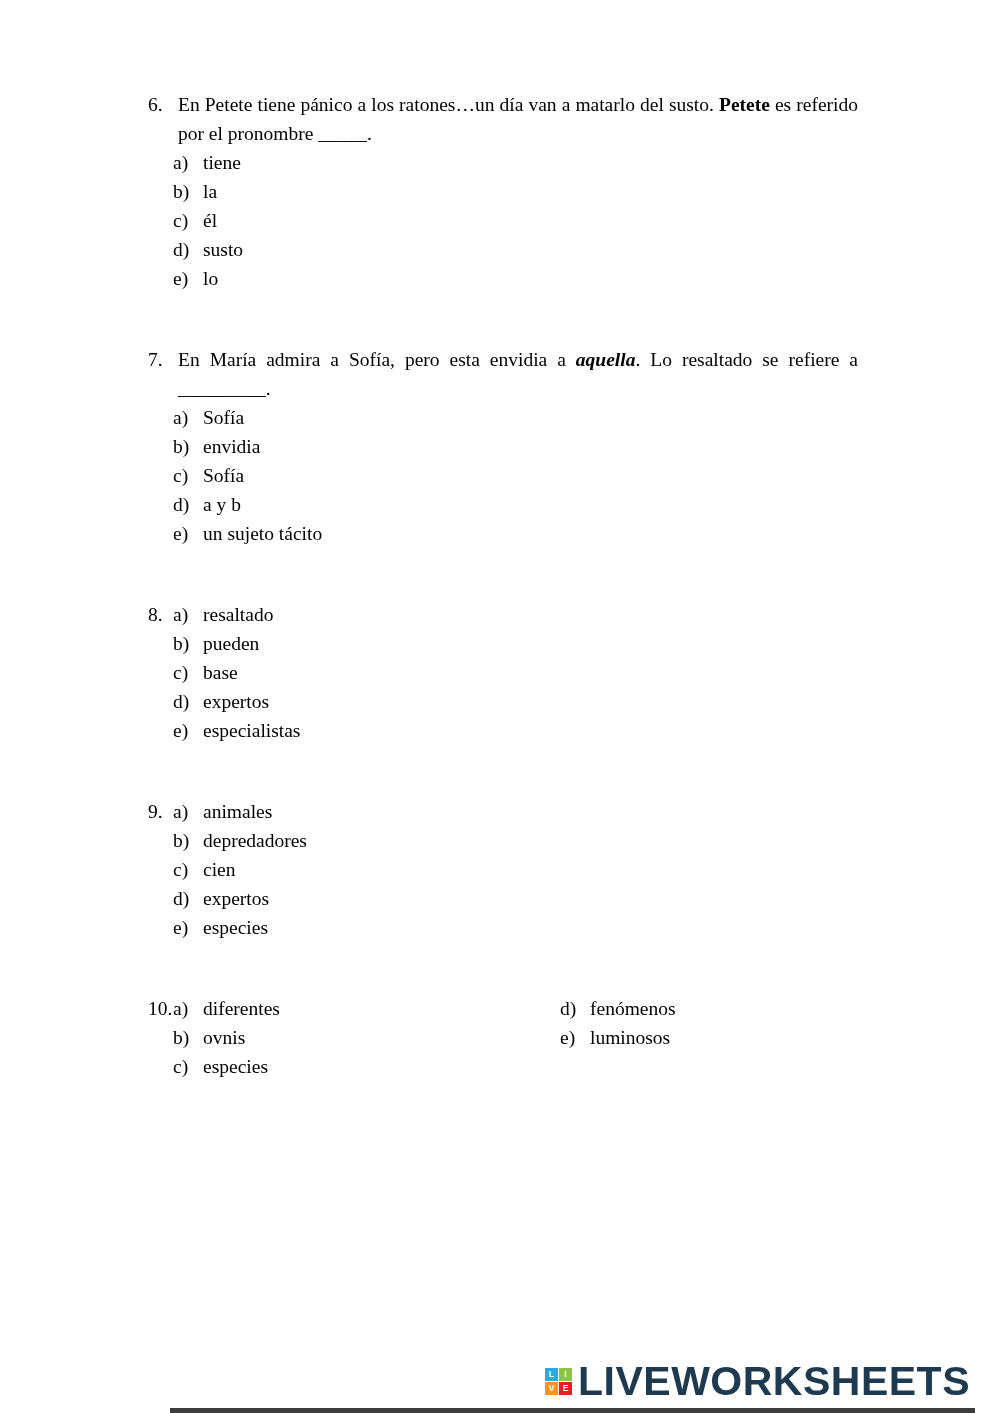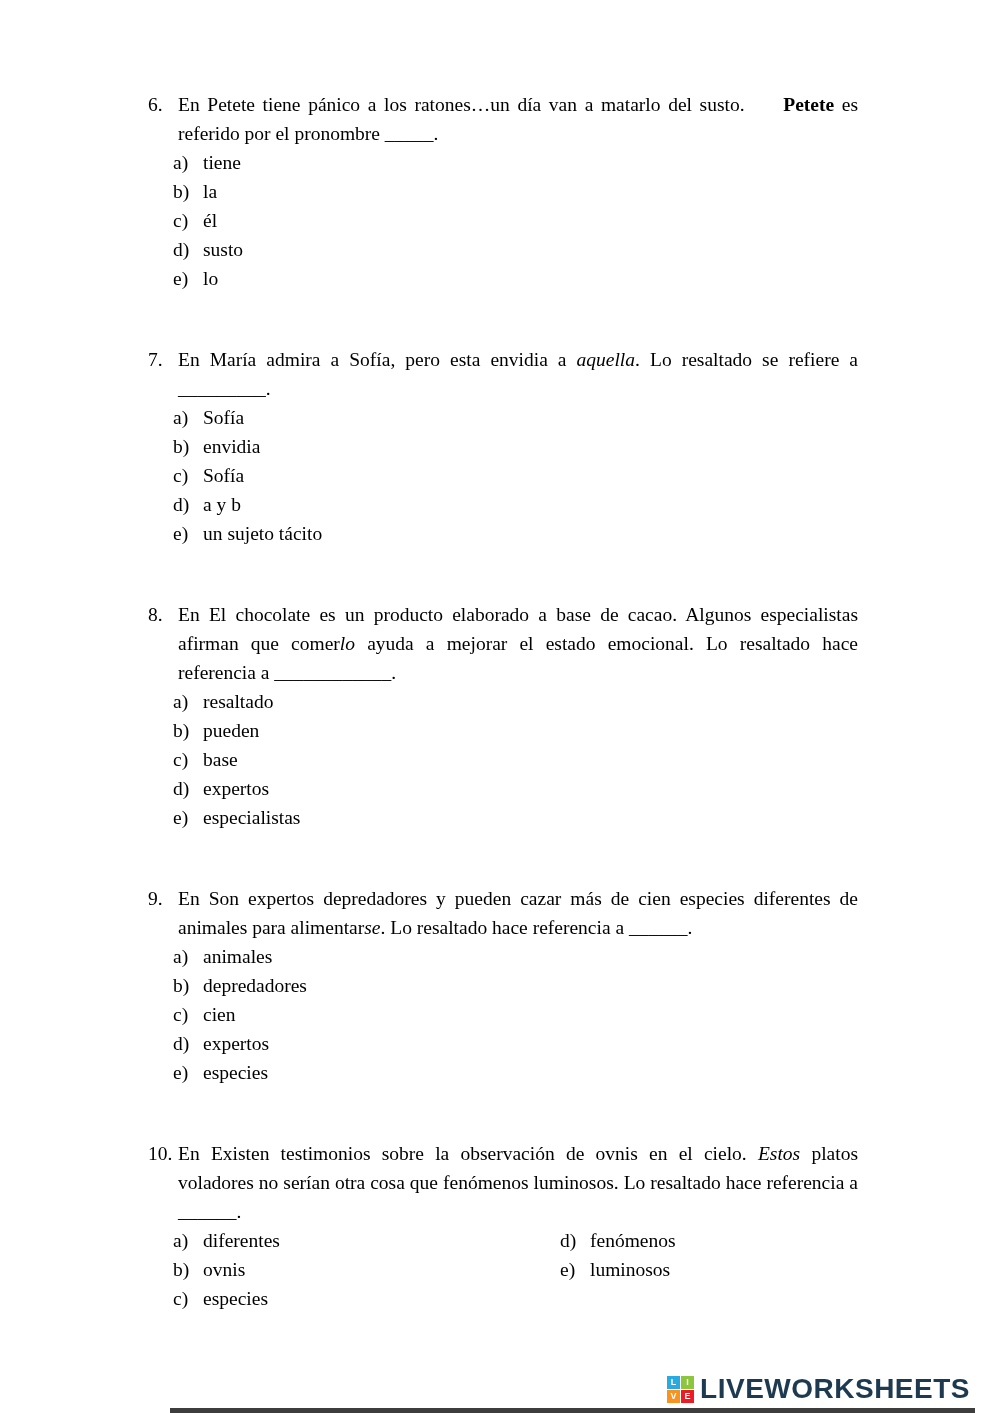--- a/index.html
+++ b/index.html
@@ -34,22 +34,22 @@
   .q-content{
     flex:1;
     min-width:0;
   }
   .q-prompt{
     margin:0;
     line-height:29px;
     text-align:justify;
   }
   .seg-i{}
-  .seg-b{font-weight:bold;margin-left:31px;}
-  .seg-bi{font-weight:normal;font-style:italic;}
+  .seg-b{font-weight:bold;}
+  .seg-bi{font-weight:bold;font-style:italic;}
   .q-options{
     display:flex;
     margin-left:-5px;
     line-height:29px;
   }
   .q-col{
     display:flex;
     flex-direction:column;
   }
   .q-options .q-col:first-child:not(:only-child){
@@ -86,21 +86,21 @@
     justify-content:center;
     color:#ffffff;
     font-family:"Liberation Sans", sans-serif;
     font-weight:bold;
     font-size:9px;
     line-height:1;
   }
   .brand-text{
     font-family:"Liberation Sans", sans-serif;
     font-weight:bold;
-    font-size:28px;
+    font-size:41px;
     letter-spacing:0.5px;
     color:var(--brand-text);
     white-space:nowrap;
   }
   .page-edge{
     position:absolute;
     left:170px;
     width:805px;
     bottom:0;
     height:5px;
@@ -168,21 +168,20 @@
                 <span class="opt-letter">e)</span>
                 <span class="opt-text">un sujeto tácito</span>
               </div>
             </div>
           </div>
         </div>
       </div>
       <div class="question">
         <span class="q-num">8.</span>
         <div class="q-content">
-          <p class="q-prompt"><span>En </span><span class="seg-i">El chocolate es un producto elaborado a base de cacao. Algunos especialistas afirman que comer</span><span class="seg-bi">lo</span><span class="seg-i"> ayuda a mejorar el estado emocional</span><span>. Lo resaltado hace referencia a ____________.</span></p>
           <div class="q-options">
             <div class="q-col">
               <div class="opt">
                 <span class="opt-letter">a)</span>
                 <span class="opt-text">resaltado</span>
               </div>
               <div class="opt">
                 <span class="opt-letter">b)</span>
                 <span class="opt-text">pueden</span>
               </div>
@@ -198,21 +197,20 @@
                 <span class="opt-letter">e)</span>
                 <span class="opt-text">especialistas</span>
               </div>
             </div>
           </div>
         </div>
       </div>
       <div class="question">
         <span class="q-num">9.</span>
         <div class="q-content">
-          <p class="q-prompt"><span>En </span><span class="seg-i">Son expertos depredadores y pueden cazar más de cien especies diferentes de animales para alimentar</span><span class="seg-bi">se</span><span>. Lo resaltado hace referencia a ______.</span></p>
           <div class="q-options">
             <div class="q-col">
               <div class="opt">
                 <span class="opt-letter">a)</span>
                 <span class="opt-text">animales</span>
               </div>
               <div class="opt">
                 <span class="opt-letter">b)</span>
                 <span class="opt-text">depredadores</span>
               </div>
@@ -228,21 +226,20 @@
                 <span class="opt-letter">e)</span>
                 <span class="opt-text">especies</span>
               </div>
             </div>
           </div>
         </div>
       </div>
       <div class="question">
         <span class="q-num">10.</span>
         <div class="q-content">
-          <p class="q-prompt"><span>En </span><span class="seg-i">Existen testimonios sobre la observación de ovnis en el cielo. </span><span class="seg-bi">Estos</span><span class="seg-i"> platos voladores no serían otra cosa que fenómenos luminosos</span><span>. Lo resaltado hace referencia a ______.</span></p>
           <div class="q-options">
             <div class="q-col">
               <div class="opt">
                 <span class="opt-letter">a)</span>
                 <span class="opt-text">diferentes</span>
               </div>
               <div class="opt">
                 <span class="opt-letter">b)</span>
                 <span class="opt-text">ovnis</span>
               </div>

